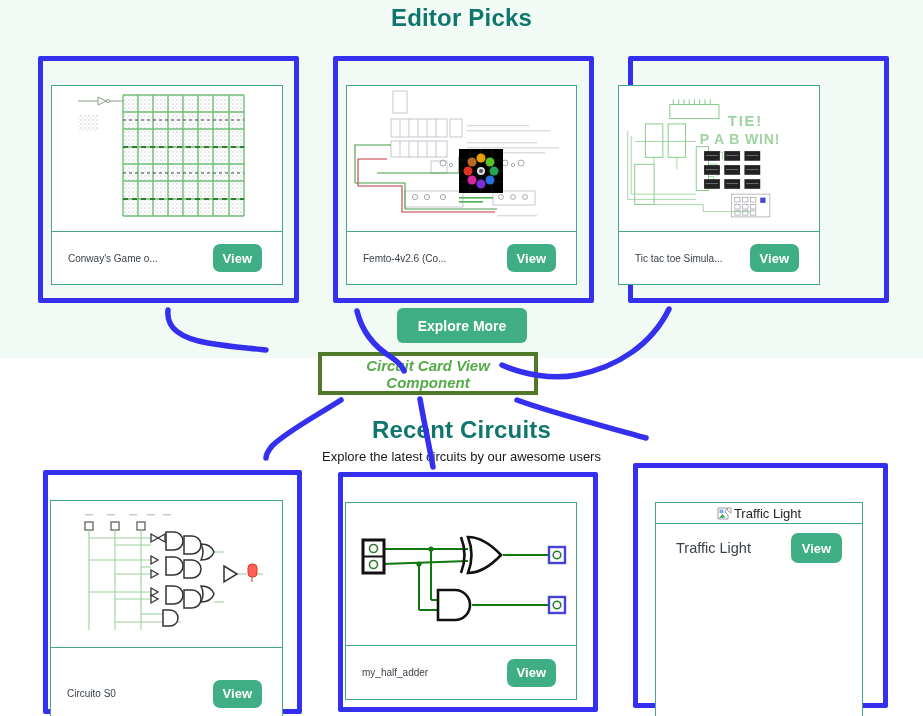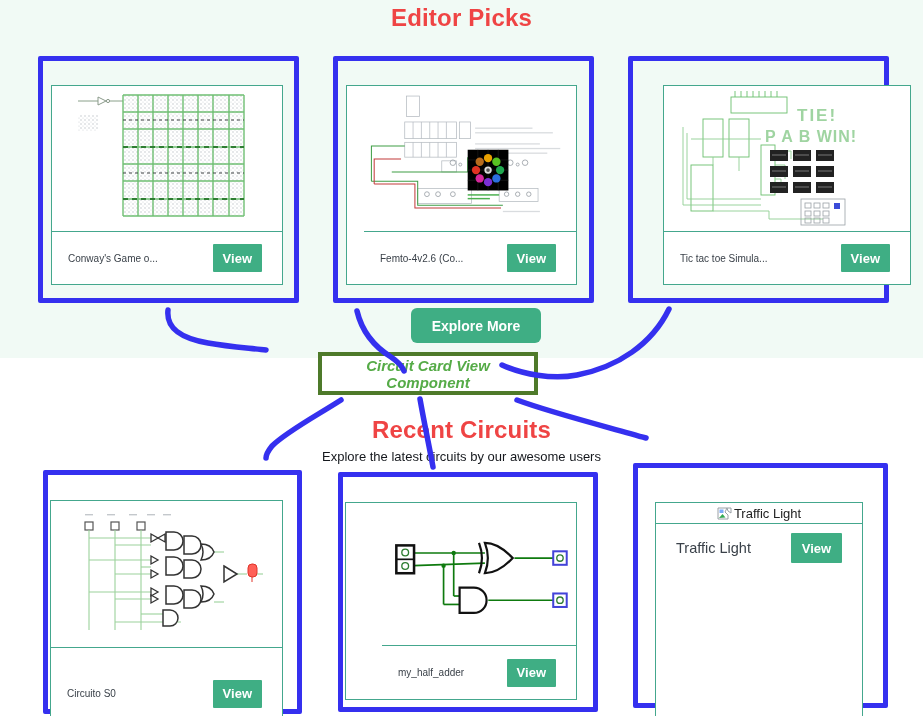--- a/index.html
+++ b/index.html
@@ -2,32 +2,32 @@
 <html><head>
 <meta charset="utf-8">
 <style>
   * { margin: 0; padding: 0; box-sizing: border-box; }
   html,body { width: 923px; height: 716px; }
   body { font-family: "Liberation Sans", sans-serif; background: #ffffff; position: relative; overflow: hidden; }
   #stage { position: absolute; left: 0; top: 0; width: 923px; height: 716px; }
 
   .bg-mint { position: absolute; left: 0; top: 0; width: 923px; height: 358px; background: #f1faf5; }
 
-  .section-title { position: absolute; width: 100%; text-align: center; font-size: 24px; font-weight: 600; color: #ef4444; letter-spacing: .2px; }
+  .section-title { position: absolute; width: 100%; text-align: center; font-size: 24px; font-weight: 600; color: #0f766e; letter-spacing: .2px; }
   .section-sub { position: absolute; width: 100%; text-align: center; font-size: 13px; color: #15181d; }
 
   .annot-rect { position: absolute; border: 5px solid #3530ef; border-radius: 2px; }
 
   .card { position: absolute; background: #fff; border: 1px solid #44a78d; display: flex; flex-direction: column; }
   .card-img { flex: 0 0 auto; background: #fff; border-bottom: 1px solid #44a78d; overflow: hidden; display: flex; align-items: center; justify-content: center; }
   .card-bar { flex: 1 1 auto; display: flex; align-items: center; justify-content: space-between; padding: 0 20px 0 16px; background: #fff; }
   .card-title { font-size: 10px; color: #3a4149; white-space: nowrap; overflow: hidden; }
-  .view-btn { min-width: 48px; height: 28px; padding: 0 10px; background: #3fae84; color: #fff; font-size: 13px; font-weight: 600; border: none; border-radius: 1px; display: flex; align-items: center; justify-content: center; cursor: pointer; font-family: inherit; }
-
-  .explore-btn { position: absolute; left: 397px; top: 308px; width: 130px; height: 35px; background: #3fae84; color: #fff; font-size: 14px; font-weight: 600; border: none; border-radius: 6px; display: flex; align-items: center; justify-content: center; cursor: pointer; font-family: inherit; margin-left: 14px; }
+  .view-btn { min-width: 48px; height: 28px; padding: 0 10px; background: #3fae84; color: #fff; font-size: 13px; font-weight: 600; border: none; border-radius: 7px; display: flex; align-items: center; justify-content: center; cursor: pointer; font-family: inherit; }
+
+  .explore-btn { position: absolute; left: 397px; top: 308px; width: 130px; height: 35px; background: #3fae84; color: #fff; font-size: 14px; font-weight: 600; border: none; border-radius: 6px; display: flex; align-items: center; justify-content: center; cursor: pointer; font-family: inherit; }
 
   .component-box { position: absolute; left: 318px; top: 352px; width: 220px; height: 43px; background: #fff; border: 4px solid #4e7a2a; display: flex; align-items: center; justify-content: center; text-align: center; }
   .component-box span { font-size: 15px; line-height: 17px; font-weight: 700; font-style: italic; color: #55ab47; padding: 0 18px; }
 
   .arrows { position: absolute; left: 0; top: 0; width: 923px; height: 716px; pointer-events: none; }
 
   
   .broken-strip { height: 21px; border-bottom: 1px solid #44a78d; display: flex; align-items: center; justify-content: center; gap: 2px; }
   .broken-strip span { font-size: 13px; color: #222; }
   .tl-row { display: flex; align-items: center; justify-content: space-between; padding: 0 20px; margin-top: 9px; }
@@ -91,21 +91,21 @@
             <line x1="71" y1="86" x2="192" y2="86"></line>
         </g>
       </svg>
     </div>
     <div class="card-bar">
       <span class="card-title">Conway's Game o...</span>
       <button class="view-btn">View</button>
     </div>
   </div>
 
-  <div class="card" style="left:346px;top:85px;width:231px;height:200px;padding-left:17px;">
+  <div class="card" style="left:346px;top:85px;width:231px;height:200px;">
     <div class="card-img" style="height:146px;">
       <svg width="229" height="144" viewBox="0 0 229 144">
         <g fill="none" stroke="#b4bac0" stroke-width="0.8">
           <rect x="46" y="4" width="14" height="22"></rect>
           <rect x="44" y="32" width="56" height="18"></rect>
           <line x1="53" y1="32" x2="53" y2="50"></line>
             <line x1="62" y1="32" x2="62" y2="50"></line>
           <line x1="71" y1="32" x2="71" y2="50"></line>
             <line x1="80" y1="32" x2="80" y2="50"></line>
           <line x1="89" y1="32" x2="89" y2="50"></line>
@@ -176,21 +176,21 @@
             <rect x="112" y="114" width="24" height="1.6"></rect>
         </g>
       </svg>
     </div>
     <div class="card-bar">
       <span class="card-title">Femto-4v2.6 (Co...</span>
       <button class="view-btn">View</button>
     </div>
   </div>
 
-  <div class="card" style="left:663px;top:85px;width:248px;height:200px;">
+  <div class="card" style="left:618px;top:85px;width:202px;height:200px;">
     <div class="card-img" style="height:146px;">
       <svg width="228" height="144" viewBox="0 0 228 144">
         <g fill="none" stroke="#6abf6e" stroke-width="0.9">
           <rect x="58" y="10" width="56" height="16"></rect>
           <line x1="62" y1="4" x2="62" y2="10"></line>
             <line x1="68" y1="4" x2="68" y2="10"></line>
           <line x1="74" y1="4" x2="74" y2="10"></line>
             <line x1="80" y1="4" x2="80" y2="10"></line>
           <line x1="86" y1="4" x2="86" y2="10"></line>
             <line x1="92" y1="4" x2="92" y2="10"></line>
@@ -331,21 +331,21 @@
         <rect x="197" y="62" width="9" height="13" rx="4" fill="#ff6057" stroke="#e0352b" stroke-width="1"></rect>
         <line x1="201" y1="75" x2="201" y2="80" stroke="#e0352b" stroke-width="1"></line>
       </svg>
     </div>
     <div class="card-bar">
       <span class="card-title">Circuito S0</span>
       <button class="view-btn">View</button>
     </div>
   </div>
 
-  <div class="card" style="left:345px;top:502px;width:232px;height:198px;padding-left:36px;">
+  <div class="card" style="left:345px;top:502px;width:232px;height:198px;">
     <div class="card-img" style="height:143px;">
       <svg width="230" height="141" viewBox="0 0 230 141">
         <g fill="none" stroke="#0e7a0e" stroke-width="2">
           <line x1="37" y1="45" x2="122" y2="45"></line>
           <line x1="37" y1="60" x2="122" y2="57"></line>
           <line x1="85" y1="45" x2="85" y2="96"></line>
           <line x1="73" y1="60" x2="73" y2="106"></line>
           <line x1="85" y1="96" x2="92" y2="96"></line>
           <line x1="73" y1="106" x2="92" y2="106"></line>
           <line x1="157" y1="51" x2="203" y2="51"></line>

